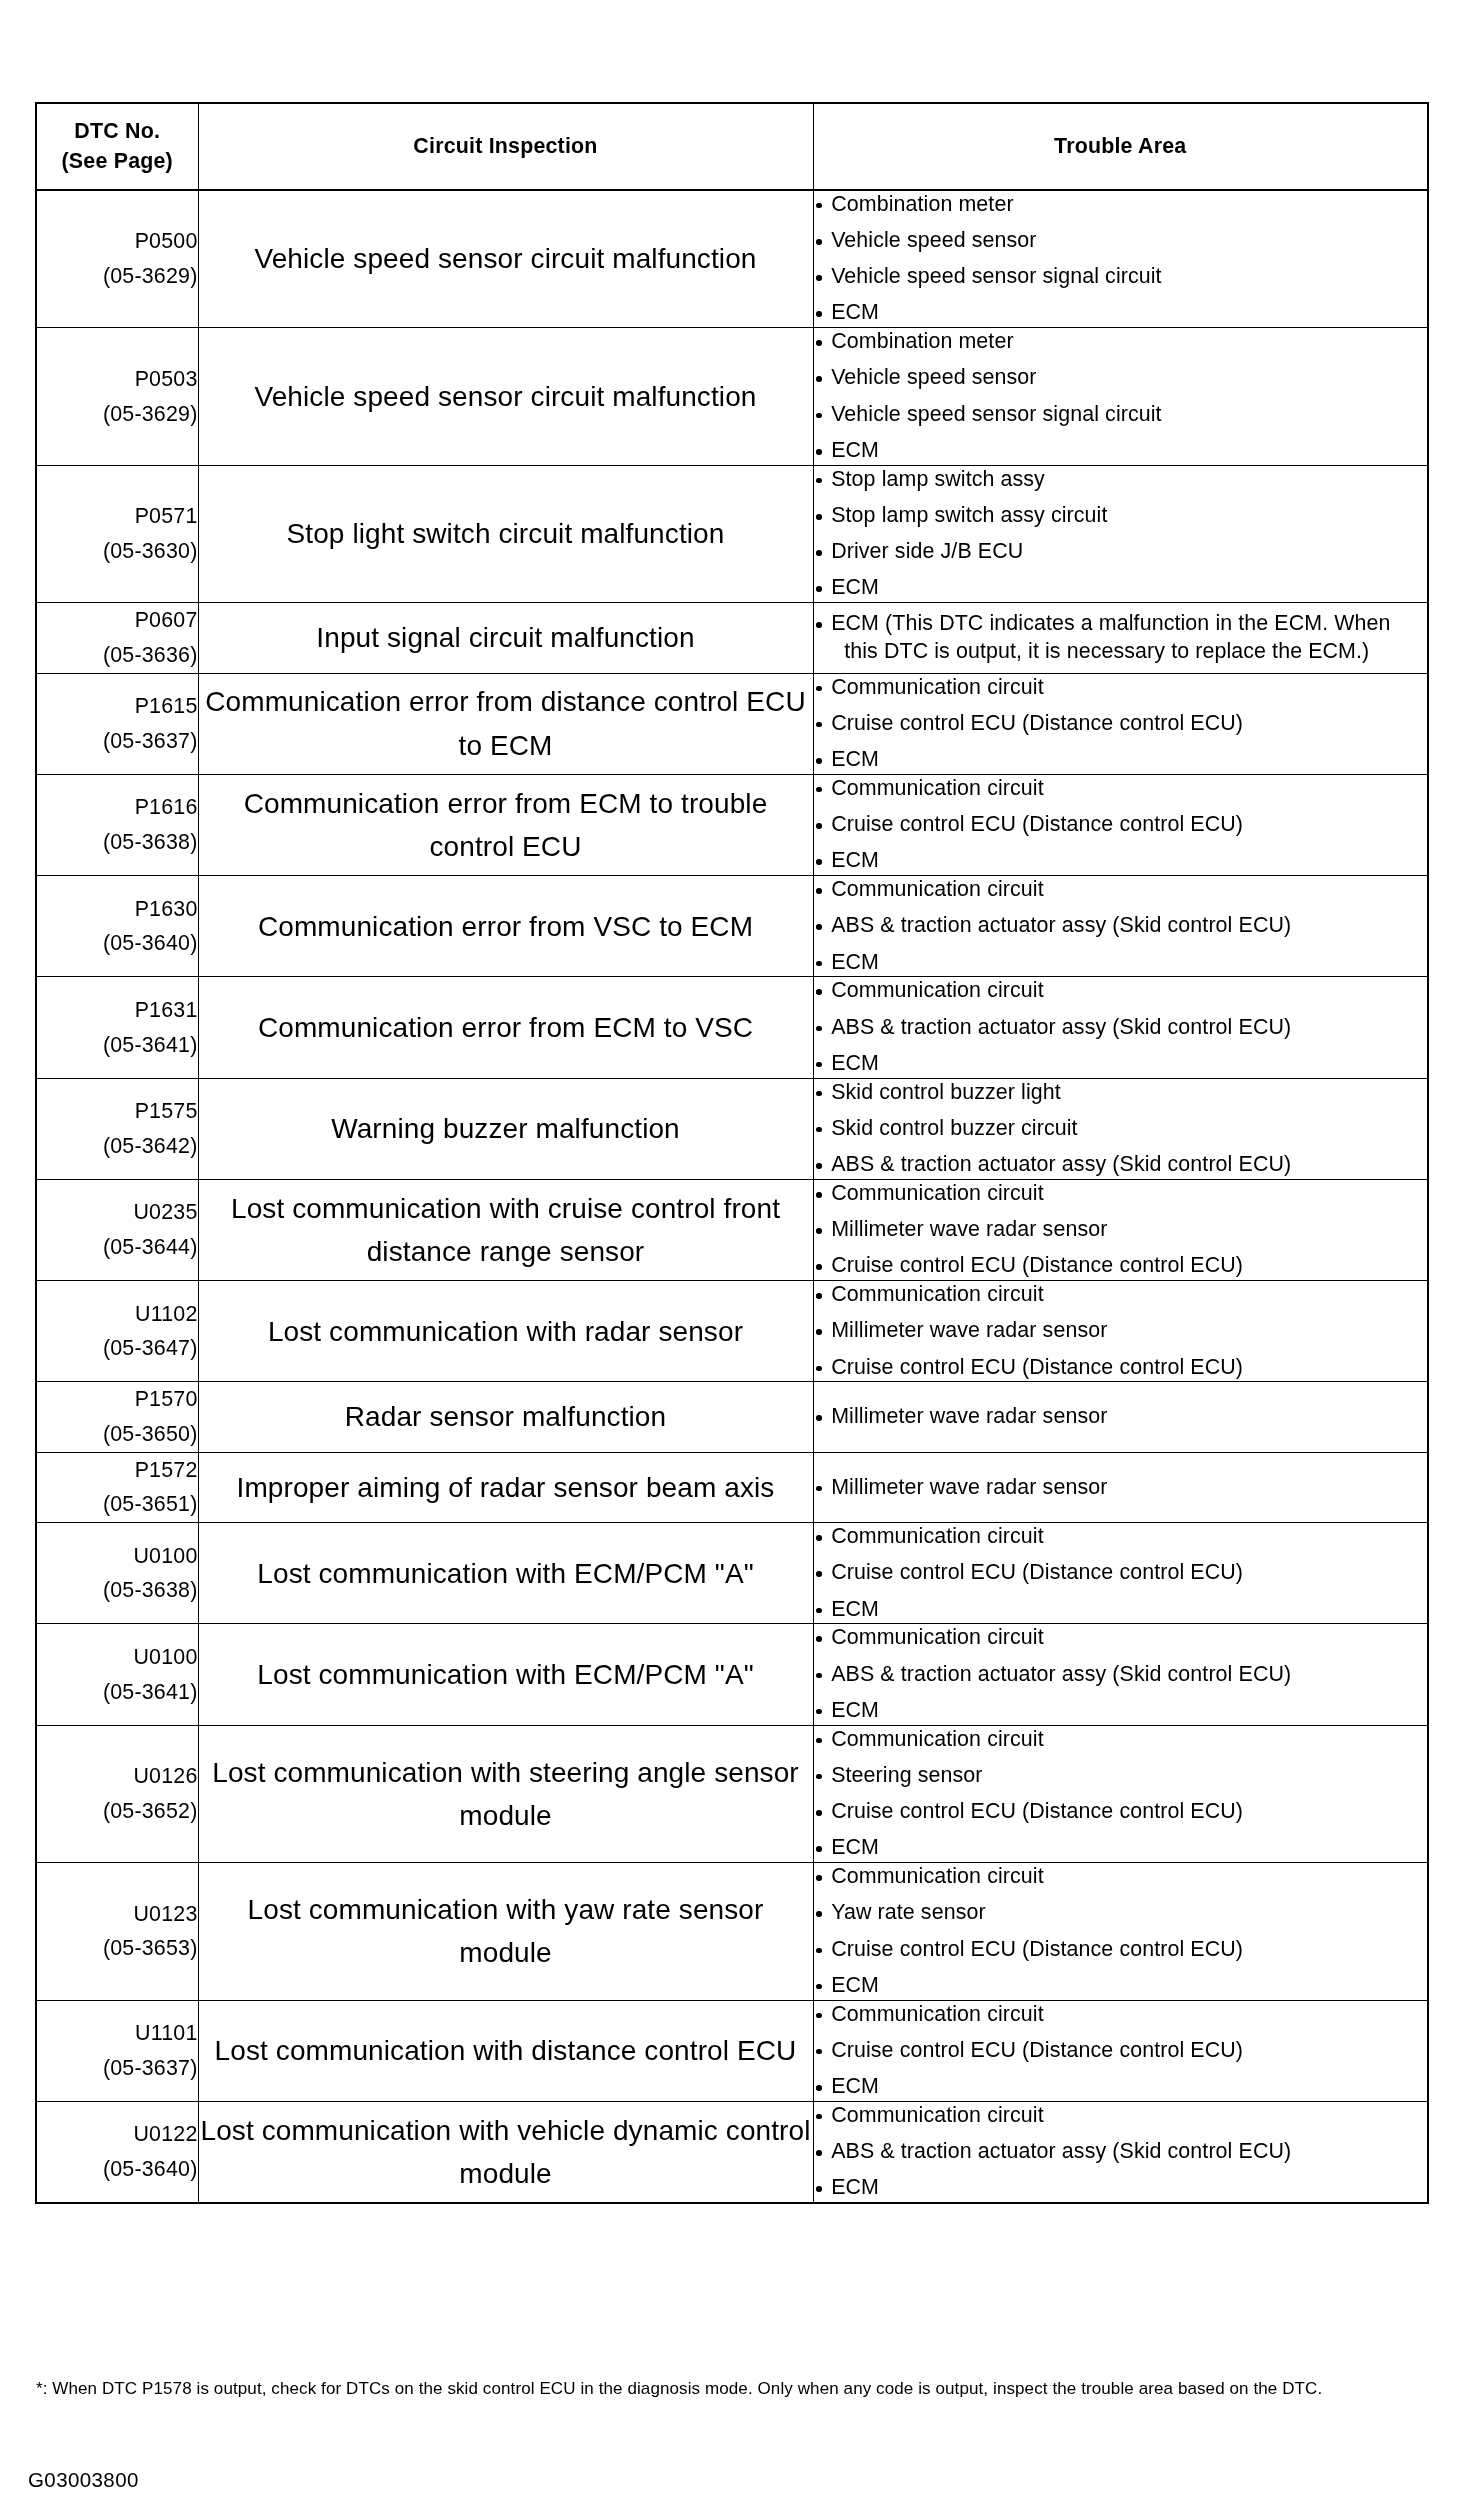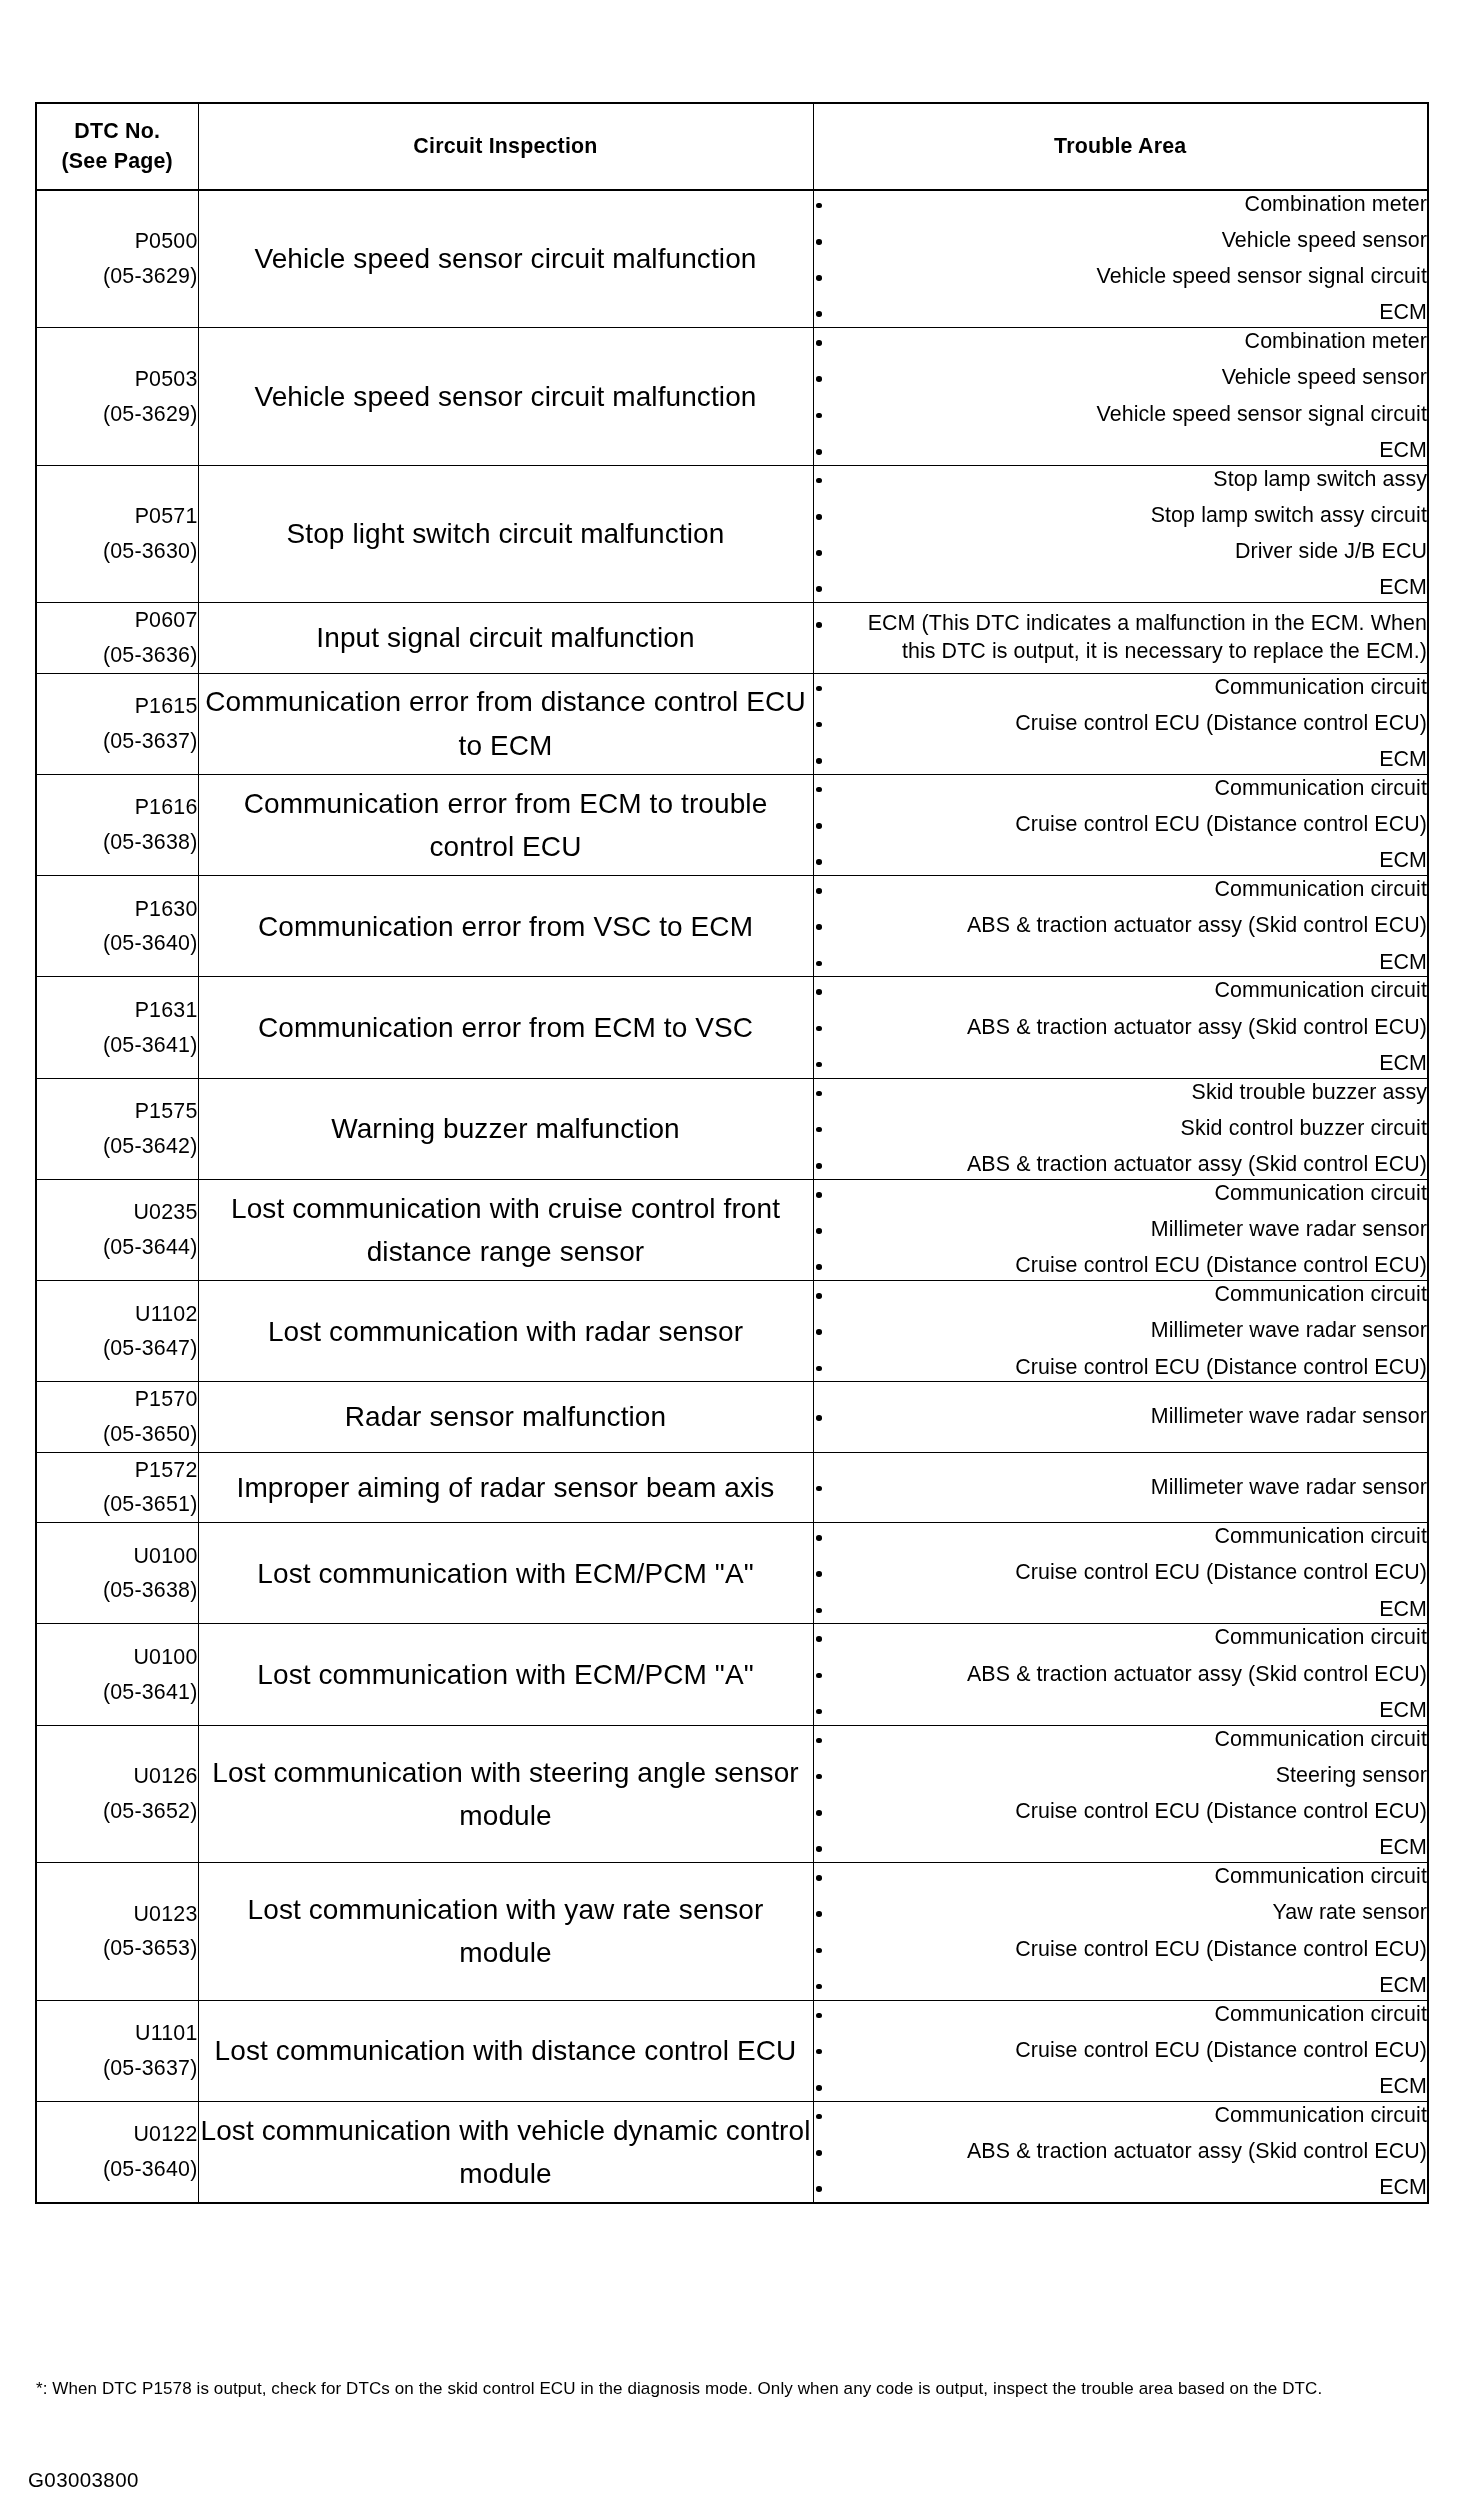--- a/index.html
+++ b/index.html
@@ -77,21 +77,20 @@
     font-size: 21.4px;
     line-height: 1.30;
     padding: 12px 11.2px 12px 13px;
     letter-spacing: 0.1px;
   }
   .bullets { list-style: none; margin: 0; padding: 0; }
   .bullets li {
     position: relative;
     padding-left: 17.7px;
     margin: 0 0 8.4px 0;
-    text-align: right;
   }
   .bullets li:last-child { margin-bottom: 0; }
   .bullets li::before {
     content: "";
     position: absolute;
     left: 2.8px;
     top: 12px;
     width: 5.6px;
     height: 5.6px;
     background: #000;
@@ -266,21 +265,21 @@
           </td>
         </tr>
         <tr>
           <td class="code-cell">
             <span class="ln">P1575</span>
             <span class="ln">(05-3642)</span>
           </td>
           <td class="insp-cell">Warning buzzer malfunction</td>
           <td class="area-cell">
             <ul class="bullets">
-              <li><span>Skid trouble buzzer assy</span></li>
+              <li><span>Skid control buzzer light</span></li>
               <li><span>Skid control buzzer circuit</span></li>
               <li><span>ABS &amp; traction actuator assy (Skid control ECU)</span></li>
             </ul>
           </td>
         </tr>
         <tr>
           <td class="code-cell">
             <span class="ln">U0235</span>
             <span class="ln">(05-3644)</span>
           </td>

